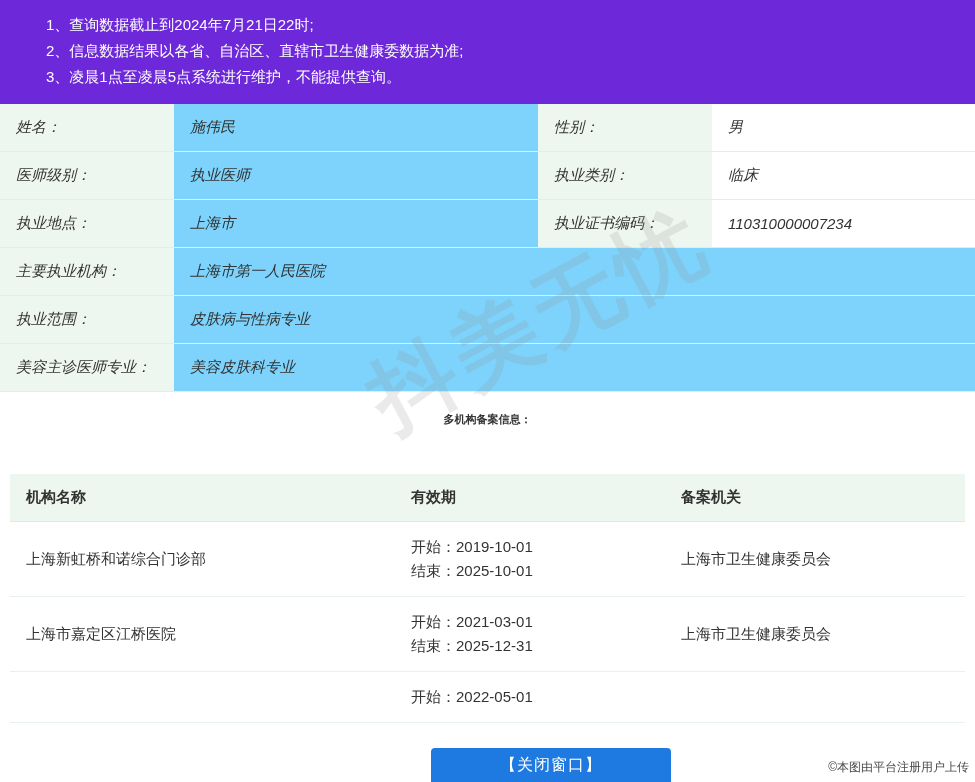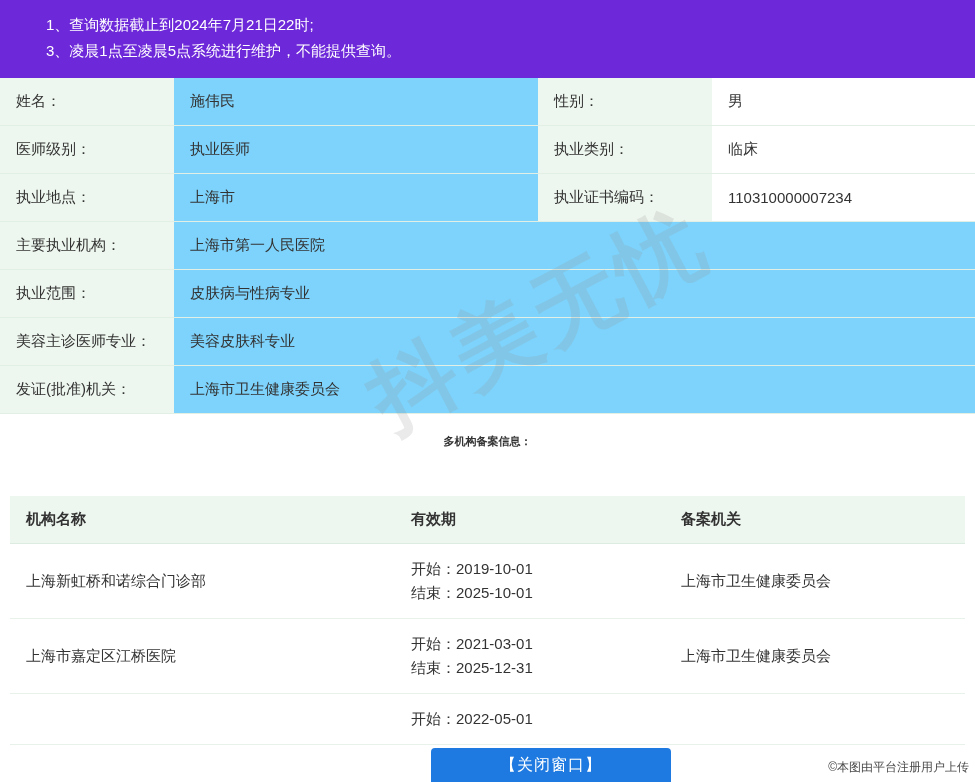--- a/index.html
+++ b/index.html
@@ -33,20 +33,21 @@
     width: 100%;
     border-collapse: collapse;
     table-layout: fixed;
     font-size: 15px;
     color: #333;
   }
   .info-table td {
     border-bottom: 1px solid #e2efe5;
     padding: 14px 16px;
     vertical-align: middle;
+    font-style: italic;
   }
   .info-table td.label {
     background: #eef7ef;
     color: #333;
     width: 174px;
   }
   .info-table td.value {
     background: #7dd3fc;
     width: 364px;
     margin-left: 34px;
@@ -146,20 +147,21 @@
     white-space: nowrap;
   }
 </style>
 </head>
 <body>
 
 <div id="app">
 
   <div class="notice">
     <div class="line">1、查询数据截止到2024年7月21日22时;</div>
+    <div class="line">2、信息数据结果以各省、自治区、直辖市卫生健康委数据为准;</div>
     <div class="line">3、凌晨1点至凌晨5点系统进行维护，不能提供查询。</div>
   </div>
 
   <table class="info-table">
     <tbody>
       <tr>
         <td class="label">姓名：</td>
         <td class="value">施伟民</td>
         <td class="label2">性别：</td>
         <td class="value2">男</td>
@@ -180,24 +182,20 @@
         <td class="label">主要执业机构：</td>
         <td class="value" colspan="3">上海市第一人民医院</td>
       </tr>
       <tr>
         <td class="label">执业范围：</td>
         <td class="value" colspan="3">皮肤病与性病专业</td>
       </tr>
       <tr>
         <td class="label">美容主诊医师专业：</td>
         <td class="value" colspan="3">美容皮肤科专业</td>
-      </tr>
-      <tr>
-        <td class="label">发证(批准)机关：</td>
-        <td class="value" colspan="3">上海市卫生健康委员会</td>
       </tr>
     </tbody>
   </table>
 
   <div class="section-title">多机构备案信息：</div>
 
   <div class="records-wrap">
     <table class="records">
       <thead>
         <tr>

